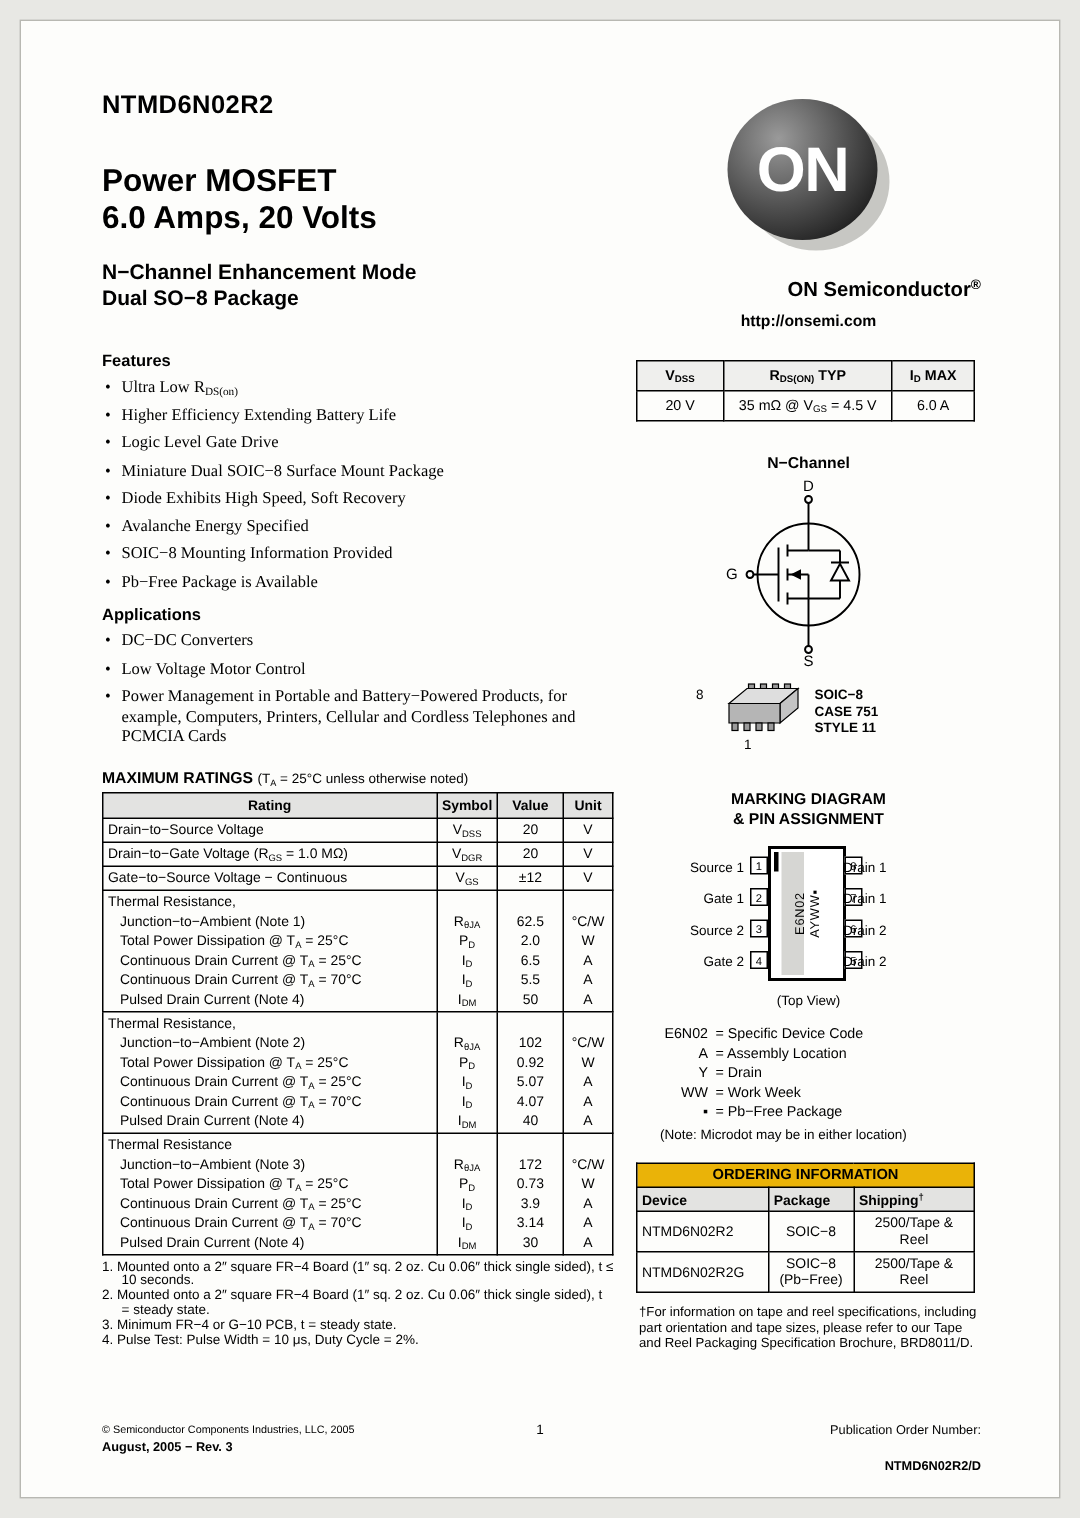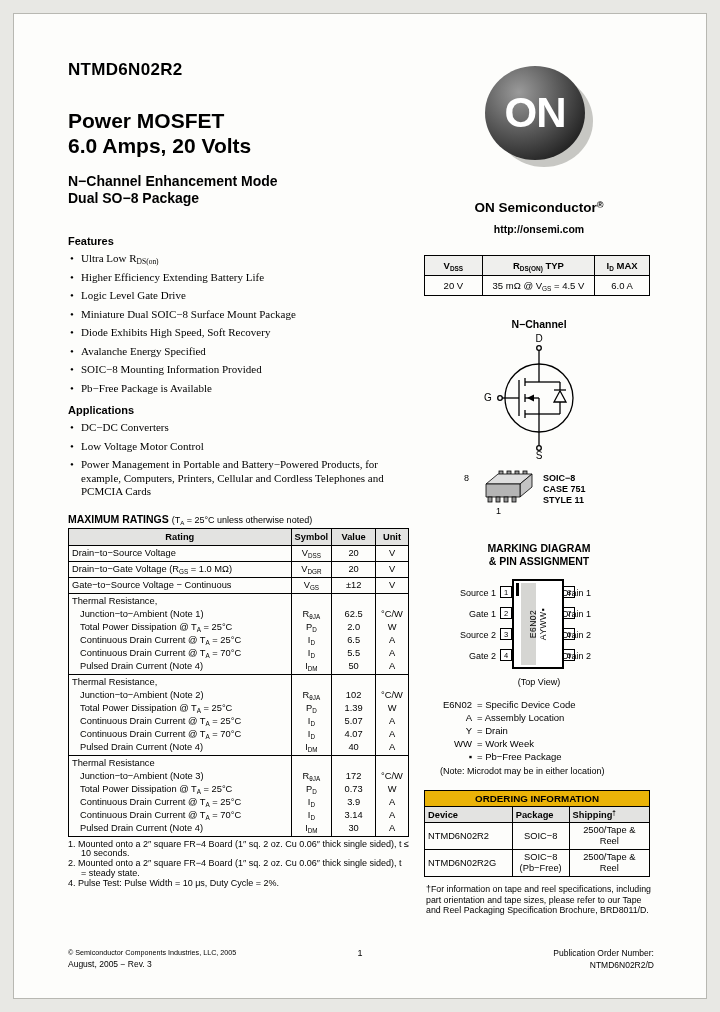--- a/index.html
+++ b/index.html
@@ -38,21 +38,21 @@
   .note{padding-left:13px;text-indent:-13px}
 
   
   .col-right{position:absolute;left:424px;top:66px;width:230px}
   .logo-wrap{position:relative;width:112px;height:102px;margin:0 auto}
   .logo-shadow{position:absolute;left:12px;top:9px;width:98px;height:92px;border-radius:50%;background:#c7c7c3}
   .logo-ball{position:absolute;left:2px;top:0;width:100px;height:94px;border-radius:50%;
     background:radial-gradient(circle at 34% 28%,#9a9a9a,#4b4b4b 52%,#121212 90%);
     display:flex;align-items:center;justify-content:center}
   .logo-ball span{color:#fff;font-weight:bold;font-size:42px;letter-spacing:-1px}
-  .company{margin-top:32px;text-align:center;font-weight:bold;font-size:13.5px}
+  .company{margin-top:17px;text-align:right;font-weight:bold;font-size:13.5px}
   .url{margin-top:8px;text-align:center;font-weight:bold;font-size:10.5px}
 
   .summary-table{margin-top:20px;width:226px;font-size:9.5px}
   .summary-table th,.summary-table td{border:1px solid #000;text-align:center;vertical-align:middle;height:20px;padding:1px 2px}
   .summary-table th{background:#efefed;font-weight:bold}
 
   .nch-label{margin-top:22px;text-align:center;font-weight:bold;font-size:10.5px}
   .mosfet-svg{display:block;margin:2px auto 0}
 
   .pkg-row{position:relative;margin-top:10px;height:48px}
@@ -87,25 +87,25 @@
   .order-table .order-title{font-weight:bold;text-align:center;font-size:9.8px;background:#eab308;height:15px}
   .order-table .ohead{background:#e3e3e1;font-weight:bold;text-align:left;height:16px}
   .td-dev{text-align:left}
   .td-c{text-align:center;line-height:11px}
   .order-footnote{margin-top:7px;font-size:8.8px;line-height:10.6px;padding-left:2px}
 
   
   .footer{position:absolute;left:66px;right:66px;top:948px;font-size:8px}
   .footer-left{position:absolute;left:2px;top:0}
   .copyright{font-size:7.2px}
-  .date-rev{font-weight:normal;font-size:8.5px;margin-top:2px}
+  .date-rev{font-weight:bold;font-size:8.5px;margin-top:2px}
   .page-num{position:absolute;left:0;right:0;top:0;text-align:center;font-size:9px}
   .footer-right{position:absolute;right:0;top:0;text-align:right}
   .pub-label{font-size:8.5px}
-  .pub-number{font-weight:normal;font-size:8.5px;margin-top:2px}
+  .pub-number{font-weight:bold;font-size:8.5px;margin-top:14px}
 </style>
 </head>
 <body>
 
 <div class="canvas">
   <div class="sheet"></div>
 
   <div class="col-left">
     <div class="part-number">NTMD6N02R2</div>
 
@@ -257,21 +257,21 @@
           <div class="spacer">&nbsp;</div>
           <div>R<sub>θJA</sub></div>
           <div>P<sub>D</sub></div>
           <div>I<sub>D</sub></div>
           <div>I<sub>D</sub></div>
           <div>I<sub>DM</sub></div>
         </td>
         <td class="cc">
           <div class="spacer">&nbsp;</div>
           <div>102</div>
-          <div>1.39</div>
+          <div>0.92</div>
           <div>5.07</div>
           <div>4.07</div>
           <div>40</div>
         </td>
         <td class="cc">
           <div class="spacer">&nbsp;</div>
           <div>°C/W</div>
           <div>W</div>
           <div>A</div>
           <div>A</div>
@@ -312,20 +312,21 @@
           <div>A</div>
           <div>A</div>
         </td>
       </tr>
     </tbody>
       </table>
 
     <div class="notes">
       <div class="note">1. Mounted onto a 2″ square FR−4 Board (1″ sq. 2 oz. Cu 0.06″ thick single sided), t ≤ 10 seconds.</div>
       <div class="note">2. Mounted onto a 2″ square FR−4 Board (1″ sq. 2 oz. Cu 0.06″ thick single sided), t = steady state.</div>
+      <div class="note">3. Minimum FR−4 or G−10 PCB, t = steady state.</div>
       <div class="note">4. Pulse Test: Pulse Width = 10 μs, Duty Cycle = 2%.</div>
     </div>
   </div>
 
   <div class="col-right">
     <div class="logo-wrap">
       <div class="logo-shadow"></div>
       <div class="logo-ball">
         <span>ON</span>
       </div>

